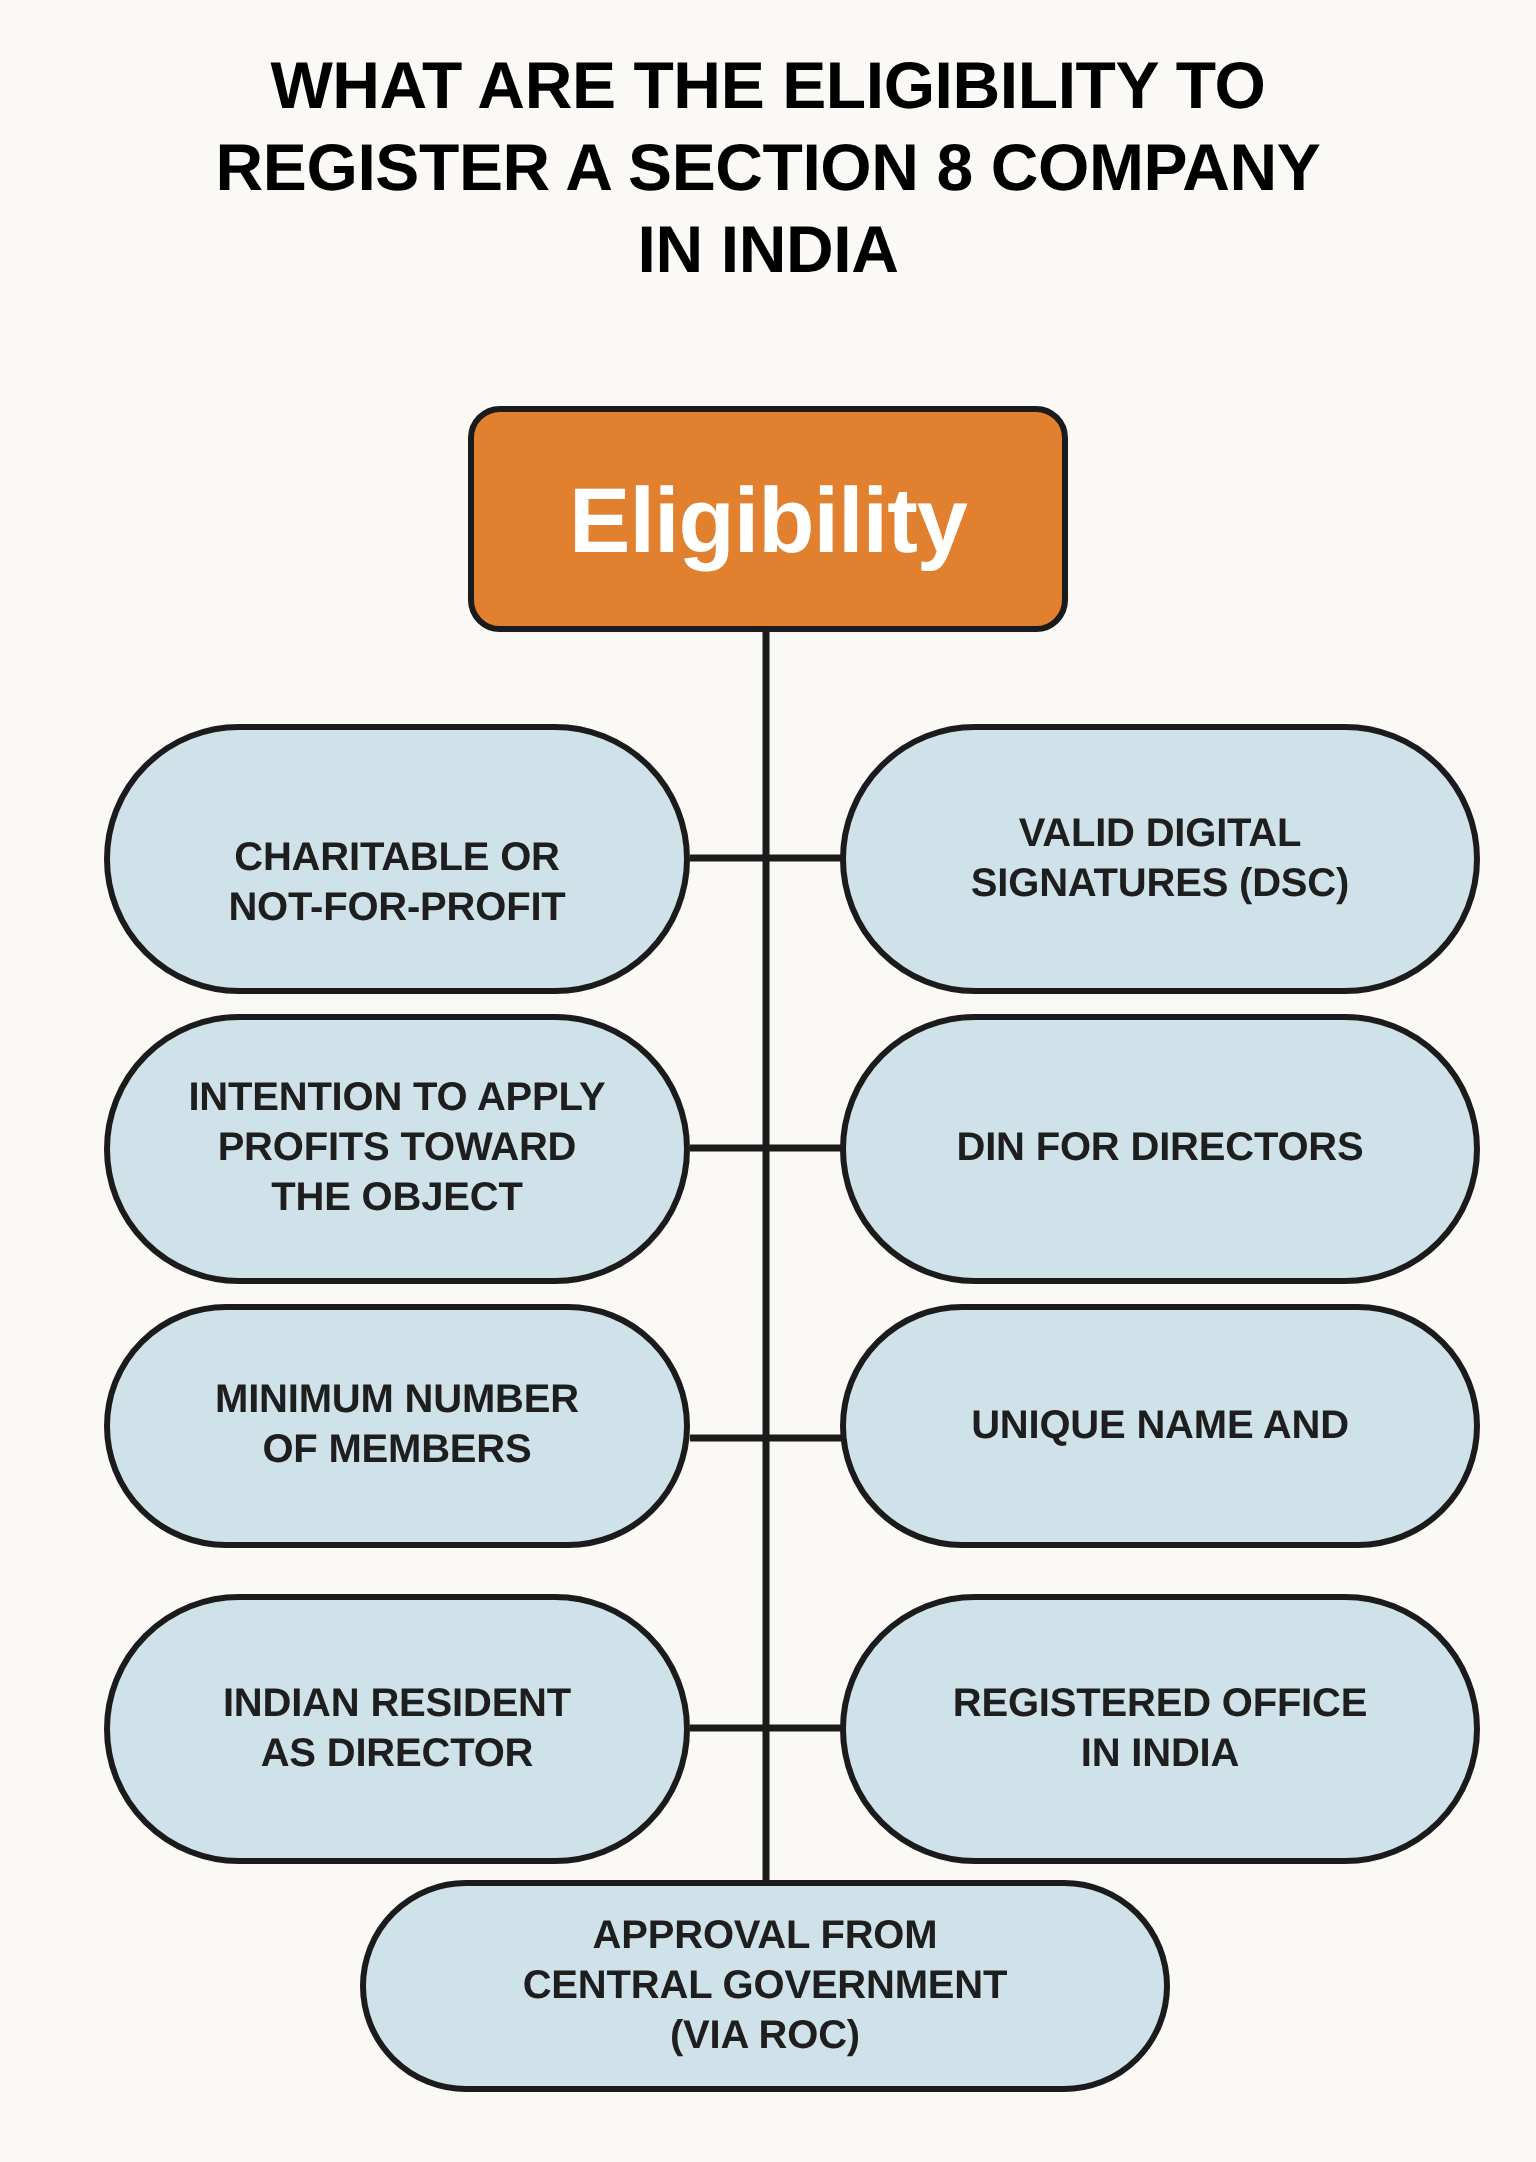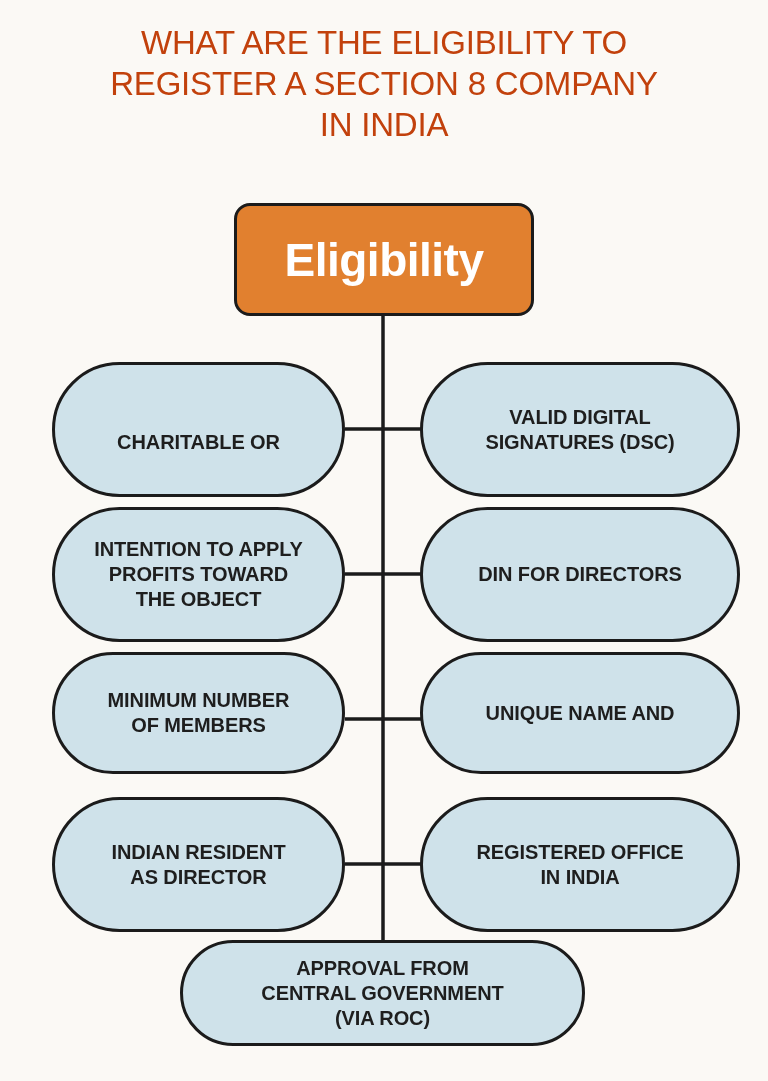--- a/index.html
+++ b/index.html
@@ -22,23 +22,23 @@
 
   
   .title {
     position: absolute;
     left: 0;
     top: 22px;
     width: 768px;
     text-align: center;
     font-size: 33px;
     line-height: 41px;
-    font-weight: normal;
+    font-weight: bold;
     letter-spacing: -0.2px;
-    color: #c2410c;
+    color: #000000;
     text-transform: uppercase;
     padding: 0 6px;
     box-sizing: border-box;
   }
   .title .tline { display: block; white-space: nowrap; }
 
   
   .wires {
     position: absolute;
     left: 0;
@@ -140,20 +140,21 @@
   </svg>
 
   <div class="root-node">
     <span class="root-label">Eligibility</span>
   </div>
 
   <div class="pill left row1">
     <span class="pill-label">
       <br>
       <span>CHARITABLE OR</span><br>
+      <span>NOT-FOR-PROFIT</span>
     </span>
   </div>
   <div class="pill right row1">
     <span class="pill-label">
       <span>VALID DIGITAL</span><br>
       <span>SIGNATURES (DSC)</span>
     </span>
   </div>
 
   <div class="pill left row2">

